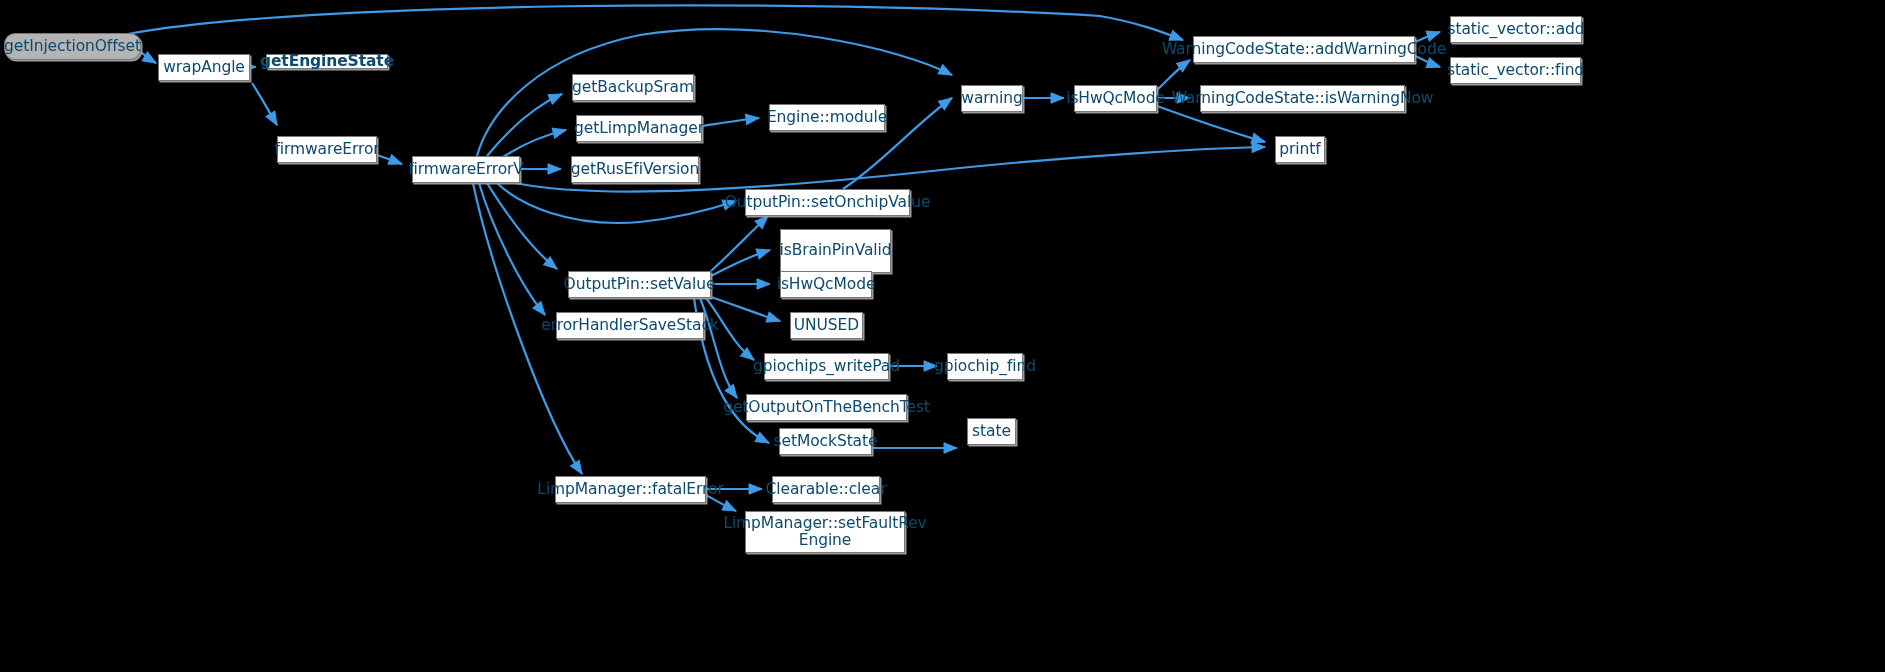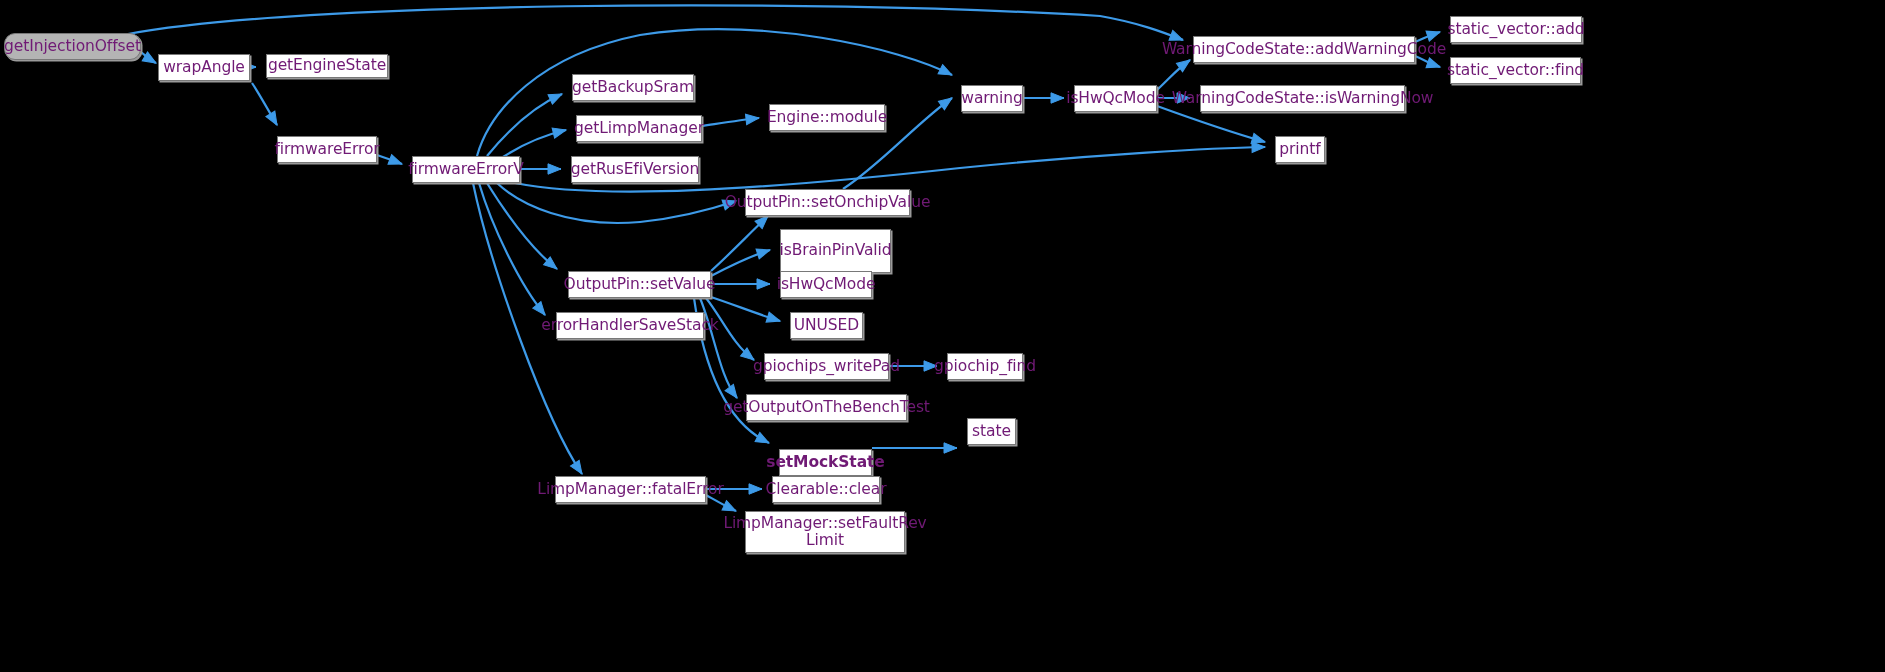--- a/index.html
+++ b/index.html
@@ -35,21 +35,21 @@
   .node {
     position: absolute;
     box-sizing: border-box;
     background: #ffffff;
     border: 1px solid #787878;
     box-shadow: 1.5px 1.5px 0 0 #9a9a9a;
     display: flex;
     align-items: center;
     justify-content: center;
     text-align: center;
-    color: #701a75;
+    color: #0c4a6e;
     font-size: 15.5px;
     line-height: 1.12;
     letter-spacing: -0.1px;
     white-space: pre;
     padding: 0 2px;
   }
   .node.current {
     background: #b4b4b4;
     border-color: #787878;
   }
@@ -122,42 +122,42 @@
       <path d="M 1157,106 C 1190,118 1230,132 1265,142" class="edge-path"></path>
       <polygon points="0,0 -13,-5.2 -13,5.2" class="edge-head" transform="translate(1265.00,142.00) rotate(16.16)"></polygon>
       <path d="M 1415,42 C 1425,38 1430,35 1440,32" class="edge-path"></path>
       <polygon points="0,0 -13,-5.2 -13,5.2" class="edge-head" transform="translate(1440.00,32.00) rotate(-18.33)"></polygon>
       <path d="M 1415,56 C 1425,60 1430,64 1440,67" class="edge-path"></path>
       <polygon points="0,0 -13,-5.2 -13,5.2" class="edge-head" transform="translate(1440.00,67.00) rotate(19.32)"></polygon>
     </svg>
   <div id="node-layer">
       <div class="node current" style="left: 4px; top: 33px; width: 137px; height: 27px; border-radius: 11px;">getInjectionOffset</div>
       <div class="node" style="left: 158px; top: 54px; width: 92px; height: 27px;">wrapAngle</div>
-      <div class="node" style="left: 266px; top: 54px; width: 122px; height: 24px;">getEngineState</div>
+      <div class="node" style="left: 266px; top: 54px; width: 122px; height: 15px; font-weight: bold;">getEngineState</div>
       <div class="node" style="left: 277px; top: 136px; width: 100px; height: 27px;">firmwareError</div>
       <div class="node" style="left: 412px; top: 156px; width: 108px; height: 27px;">firmwareErrorV</div>
       <div class="node" style="left: 572px; top: 74px; width: 122px; height: 27px;">getBackupSram</div>
       <div class="node" style="left: 576px; top: 115px; width: 126px; height: 27px;">getLimpManager</div>
       <div class="node" style="left: 571px; top: 156px; width: 128px; height: 27px;">getRusEfiVersion</div>
       <div class="node" style="left: 769px; top: 104px; width: 116px; height: 27px;">Engine::module</div>
       <div class="node" style="left: 745px; top: 189px; width: 165px; height: 27px;">OutputPin::setOnchipValue</div>
       <div class="node" style="left: 780px; top: 229px; width: 111px; height: 44px;">isBrainPinValid</div>
       <div class="node" style="left: 568px; top: 271px; width: 143px; height: 27px;">OutputPin::setValue</div>
       <div class="node" style="left: 780px; top: 271px; width: 92px; height: 27px;">isHwQcMode</div>
       <div class="node" style="left: 556px; top: 312px; width: 148px; height: 27px;">errorHandlerSaveStack</div>
       <div class="node" style="left: 790px; top: 312px; width: 73px; height: 27px; text-align: right;">UNUSED</div>
       <div class="node" style="left: 764px; top: 353px; width: 125px; height: 27px;">gpiochips_writePad</div>
       <div class="node" style="left: 947px; top: 353px; width: 76px; height: 27px;">gpiochip_find</div>
       <div class="node" style="left: 746px; top: 394px; width: 161px; height: 27px;">getOutputOnTheBenchTest</div>
-      <div class="node" style="left: 779px; top: 449px; width: 93px; height: 27px; font-weight: bold;">setMockState</div>
+      <div class="node" style="left: 779px; top: 428px; width: 93px; height: 27px;">setMockState</div>
       <div class="node" style="left: 967px; top: 418px; width: 49px; height: 27px;">state</div>
       <div class="node" style="left: 555px; top: 476px; width: 151px; height: 27px;">LimpManager::fatalError</div>
       <div class="node" style="left: 772px; top: 476px; width: 108px; height: 27px;">Clearable::clear</div>
       <div class="node" style="left: 745px; top: 511px; width: 160px; height: 42px;">LimpManager::setFaultRev
-Limit</div>
+Engine</div>
       <div class="node" style="left: 961px; top: 85px; width: 62px; height: 27px;">warning</div>
       <div class="node" style="left: 1074px; top: 85px; width: 83px; height: 27px;">isHwQcMode</div>
       <div class="node" style="left: 1193px; top: 36px; width: 222px; height: 27px;">WarningCodeState::addWarningCode</div>
       <div class="node" style="left: 1200px; top: 85px; width: 205px; height: 27px;">WarningCodeState::isWarningNow</div>
       <div class="node" style="left: 1275px; top: 136px; width: 50px; height: 27px;">printf</div>
       <div class="node" style="left: 1450px; top: 16px; width: 132px; height: 27px;">static_vector::add</div>
       <div class="node" style="left: 1450px; top: 57px; width: 131px; height: 27px;">static_vector::find</div>
     </div>
 </div>
 

